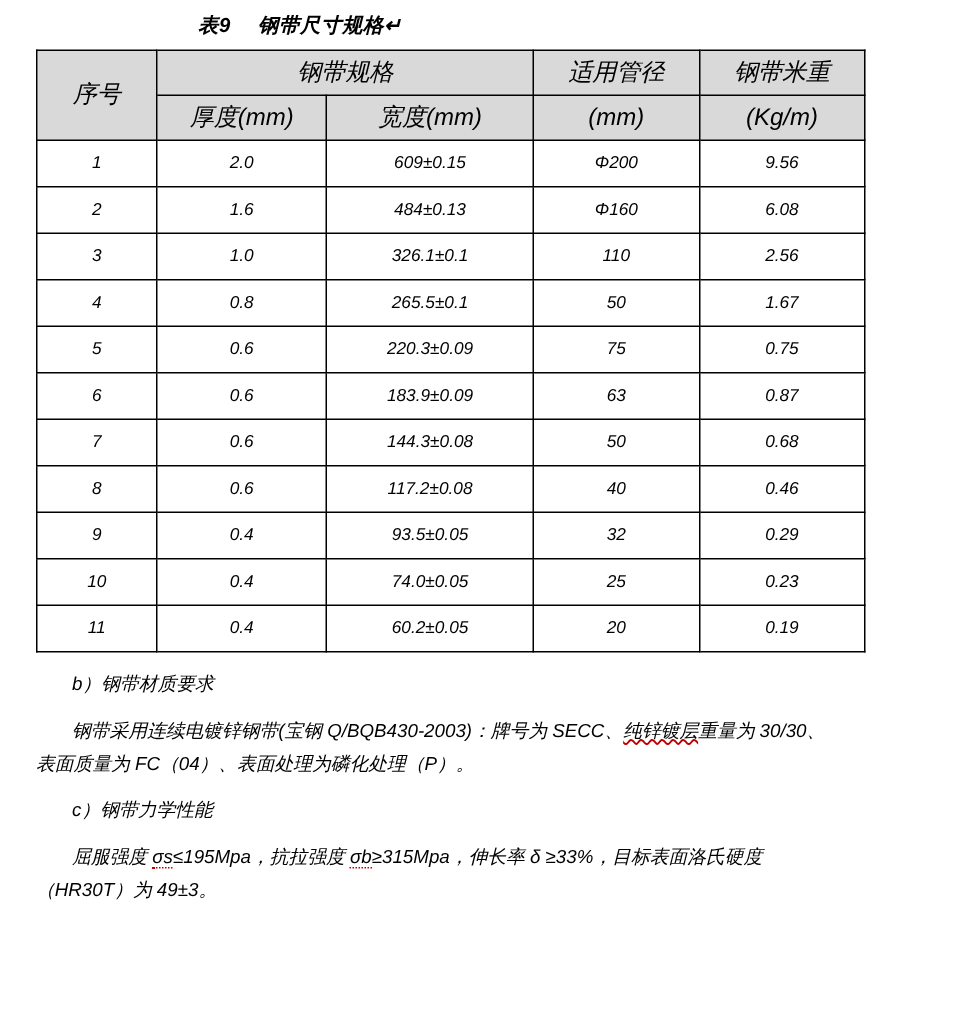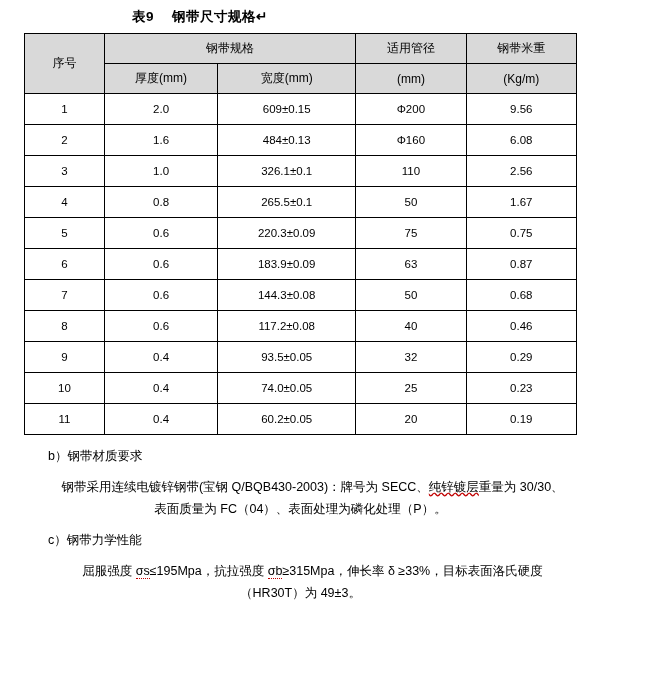--- a/index.html
+++ b/index.html
@@ -14,20 +14,21 @@
     color: #000000;
     position: relative;
     overflow: hidden;
   }
   .page {
     width: 601px;
     height: 689px;
     position: relative;
     box-sizing: border-box;
     padding: 0 24px;
+    font-style: italic;
   }
   .table-caption {
     font-family: "Liberation Sans", sans-serif;
     font-size: 13.5px;
     font-weight: bold;
     text-align: left;
     padding: 8px 0 7px 108px;
     letter-spacing: 0.5px;
   }
   .table-caption .gap {
@@ -44,21 +45,21 @@
   table.spec th, table.spec td {
     border: 1px solid #000000;
     text-align: center;
     vertical-align: middle;
     padding: 0;
     height: 30px;
     font-weight: normal;
   }
   table.spec thead th {
     background: #d9d9d9;
-    font-size: 12px;
+    font-size: 16px;
     height: 29px;
   }
   table.spec thead th.tall {
     height: 59px;
   }
   .col-seq   { width: 14.5%; }
   .col-thick { width: 20.5%; }
   .col-width { width: 25%; }
   .col-pipe  { width: 20%; }
   .col-wt    { width: 20%; }
@@ -70,21 +71,21 @@
     margin-top: 10px;
     text-align: justify;
   }
   .para {
     font-family: "Liberation Sans", sans-serif;
     font-size: 12.5px;
     line-height: 22px;
     margin-top: 9px;
   }
   .indent1 { text-indent: 24px; }
-  .indent2 { text-indent: 24px; text-align: center; }
+  .indent2 { text-indent: 24px; }
   .u-red {
     border-bottom: 1px dotted #c00000;
   }
   .wavy {
     text-decoration: underline;
     text-decoration-style: wavy;
     text-decoration-color: #c00000;
   }
   .pilcrow {
     color: #000;

